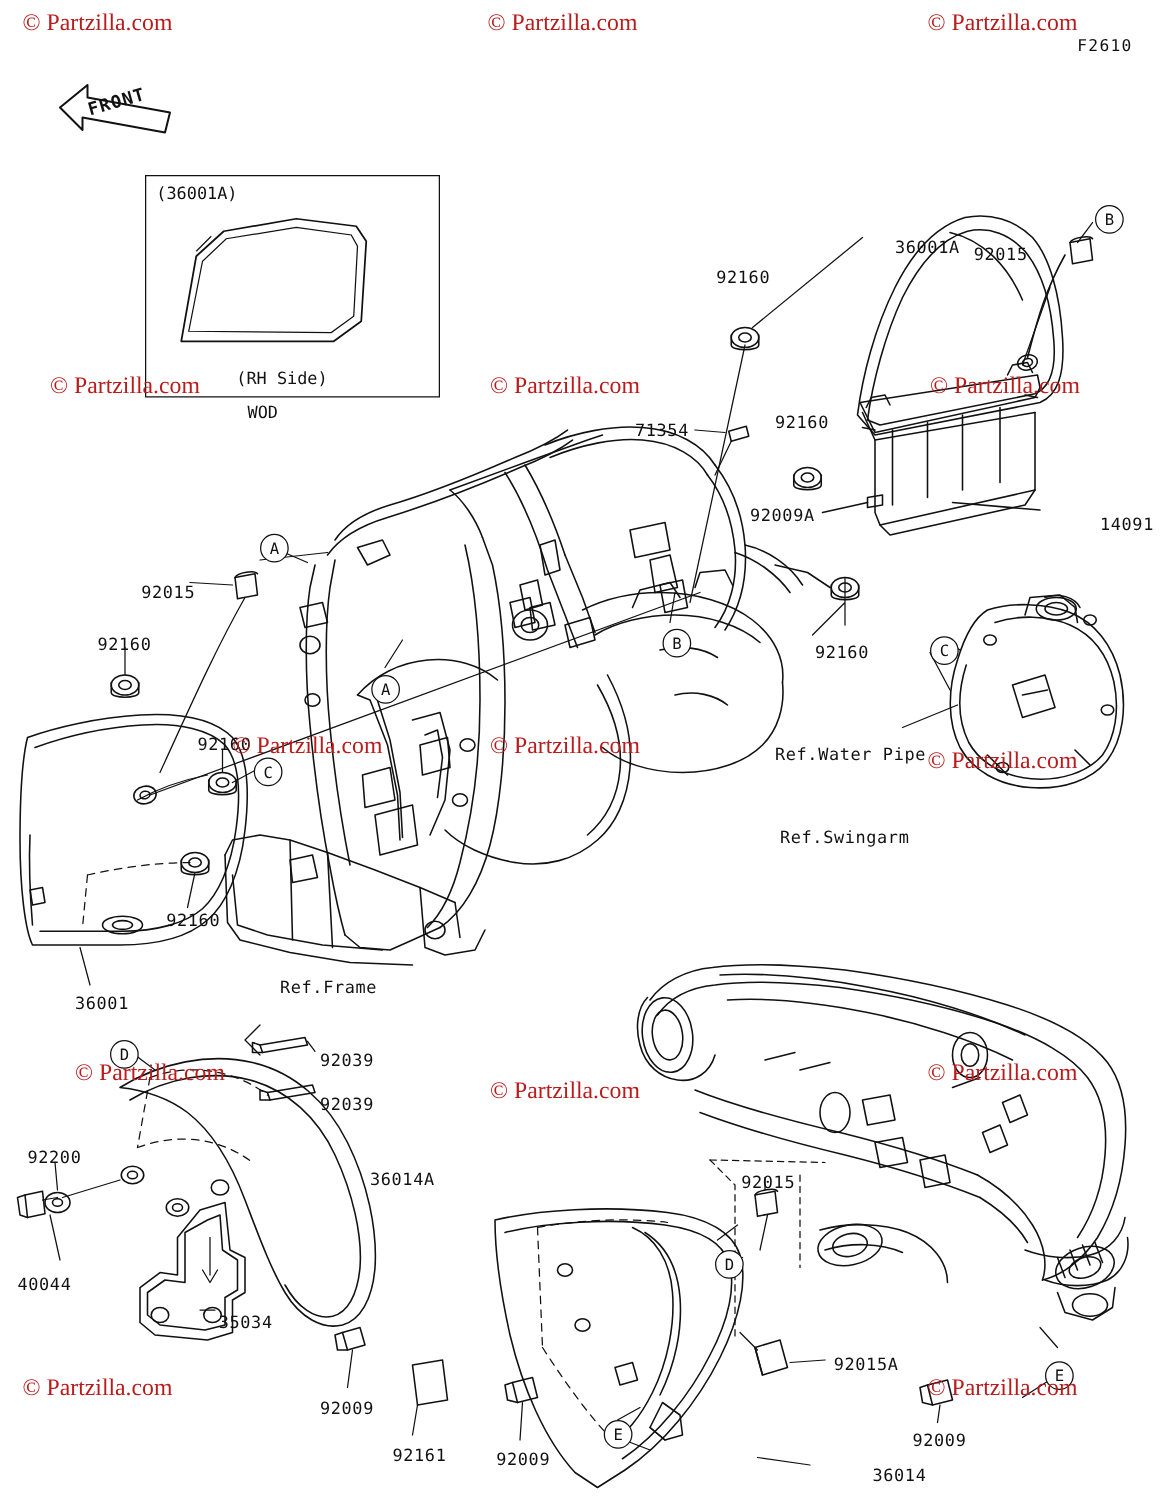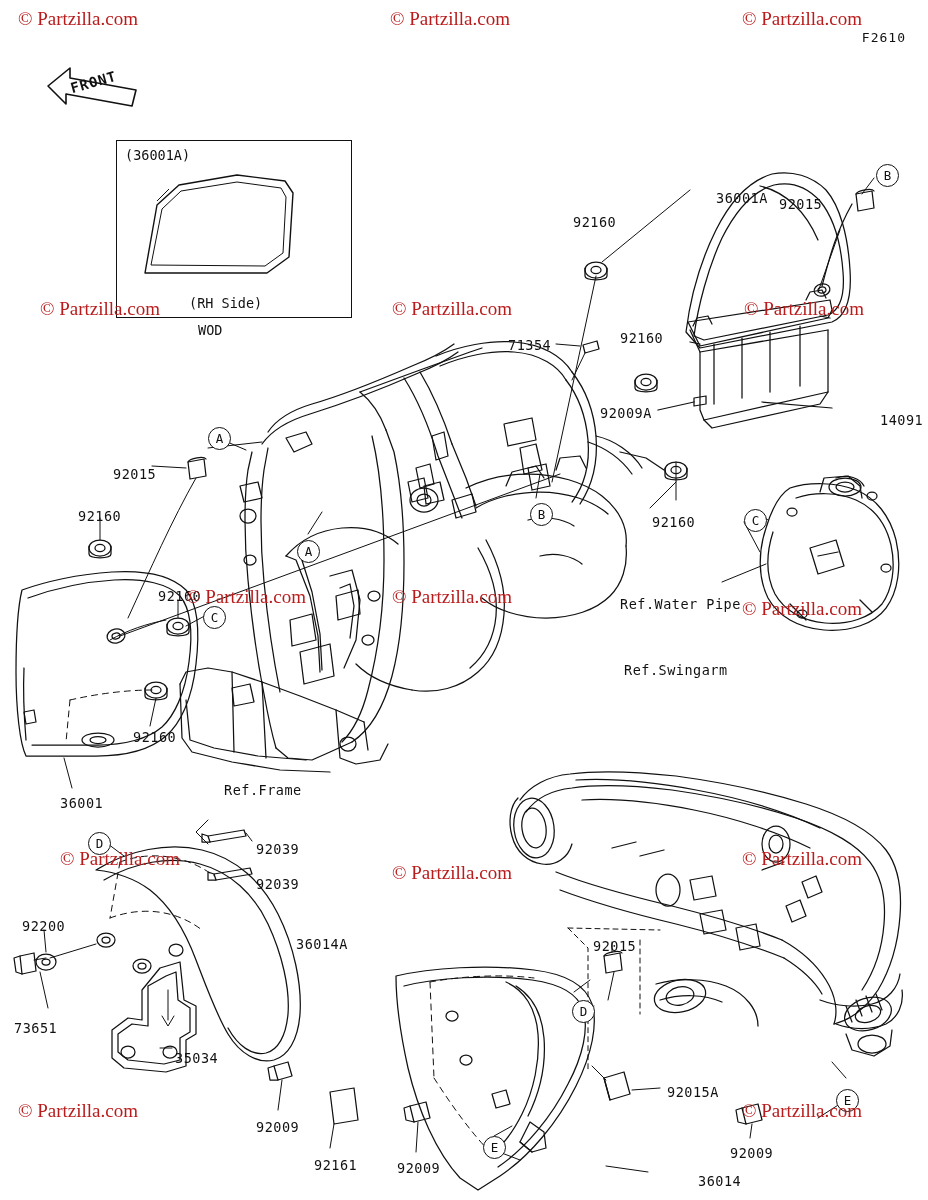--- a/index.html
+++ b/index.html
@@ -430,21 +430,21 @@
       <div class="lbl" style="left: 652px; top: 514px;">92160</div>
       <div class="lbl" style="left: 113px; top: 466px;">92015</div>
       <div class="lbl" style="left: 78px; top: 508px;">92160</div>
       <div class="lbl" style="left: 158px; top: 588px;">92160</div>
       <div class="lbl" style="left: 133px; top: 729px;">92160</div>
       <div class="lbl" style="left: 60px; top: 795px;">36001</div>
       <div class="lbl" style="left: 256px; top: 841px;">92039</div>
       <div class="lbl" style="left: 256px; top: 876px;">92039</div>
       <div class="lbl" style="left: 22px; top: 918px;">92200</div>
       <div class="lbl" style="left: 296px; top: 936px;">36014A</div>
-      <div class="lbl" style="left: 14px; top: 1020px;">73651</div>
+      <div class="lbl" style="left: 14px; top: 1020px;">40044</div>
       <div class="lbl" style="left: 175px; top: 1050px;">35034</div>
       <div class="lbl" style="left: 256px; top: 1119px;">92009</div>
       <div class="lbl" style="left: 314px; top: 1157px;">92161</div>
       <div class="lbl" style="left: 397px; top: 1160px;">92009</div>
       <div class="lbl" style="left: 593px; top: 938px;">92015</div>
       <div class="lbl" style="left: 667px; top: 1084px;">92015A</div>
       <div class="lbl" style="left: 730px; top: 1145px;">92009</div>
       <div class="lbl" style="left: 655px; top: 1173px; margin-left: 43px;">36014</div>
     </div>
   <div id="refs">

